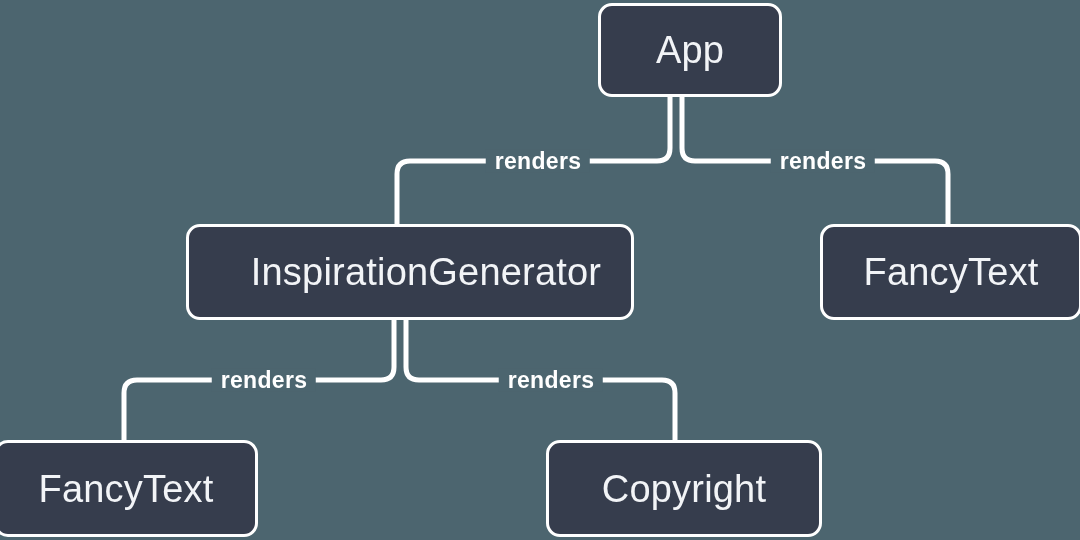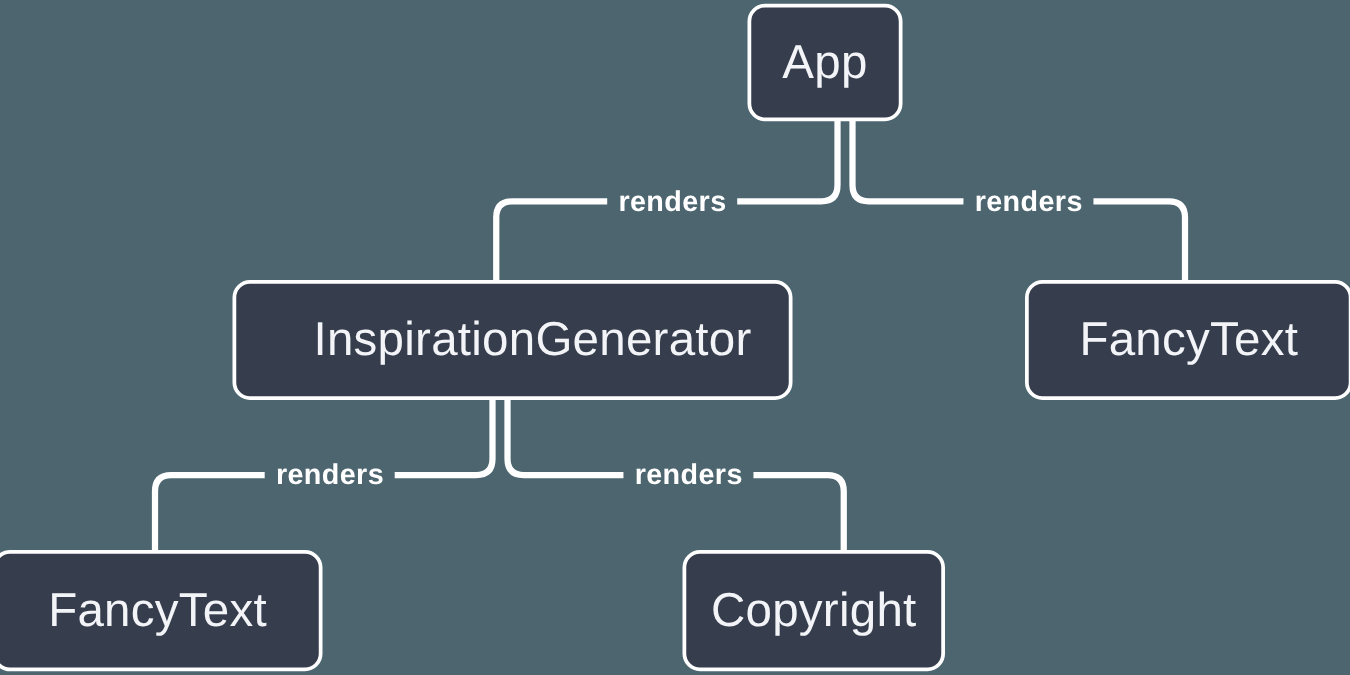--- a/index.html
+++ b/index.html
@@ -65,37 +65,37 @@
     <g fill="none" stroke="#ffffff" stroke-width="5" stroke-linecap="round" stroke-linejoin="round">
 
       <path d="M 670 97 L 670 148 Q 670 161 657 161 L 410 161 Q 397 161 397 174 L 397 224"></path>
       <path d="M 682 97 L 682 148 Q 682 161 695 161 L 935 161 Q 948 161 948 174 L 948 224"></path>
 
       <path d="M 394 320 L 394 367 Q 394 380 381 380 L 137 380 Q 124 380 124 393 L 124 440"></path>
       <path d="M 406 320 L 406 367 Q 406 380 419 380 L 662 380 Q 675 380 675 393 L 675 440"></path>
     </g>
   </svg>
 
-  <div class="node" style="left:598px; top:3px; width:124px; height:94px;">
+  <div class="node" style="left:598px; top:3px; width:184px; height:94px;">
     <span>App</span>
   </div>
 
   <div class="node" style="left:186px; top:224px; width:448px; height:96px;padding-left:32px;">
     <span>InspirationGenerator</span>
   </div>
 
   <div class="node" style="left:820px; top:224px; width:262px; height:96px;">
     <span>FancyText</span>
   </div>
 
   <div class="node" style="left:-6px; top:440px; width:264px; height:97px;">
     <span>FancyText</span>
   </div>
 
-  <div class="node" style="left:546px; top:440px; width:210px; height:97px;">
+  <div class="node" style="left:546px; top:440px; width:276px; height:97px;">
     <span>Copyright</span>
   </div>
 
   <div class="edge-label" style="left:538px; top:161px;">renders</div>
   <div class="edge-label" style="left:823px; top:161px;">renders</div>
   <div class="edge-label" style="left:264px; top:380px;">renders</div>
   <div class="edge-label" style="left:551px; top:380px;">renders</div>
 
 </div>
 

